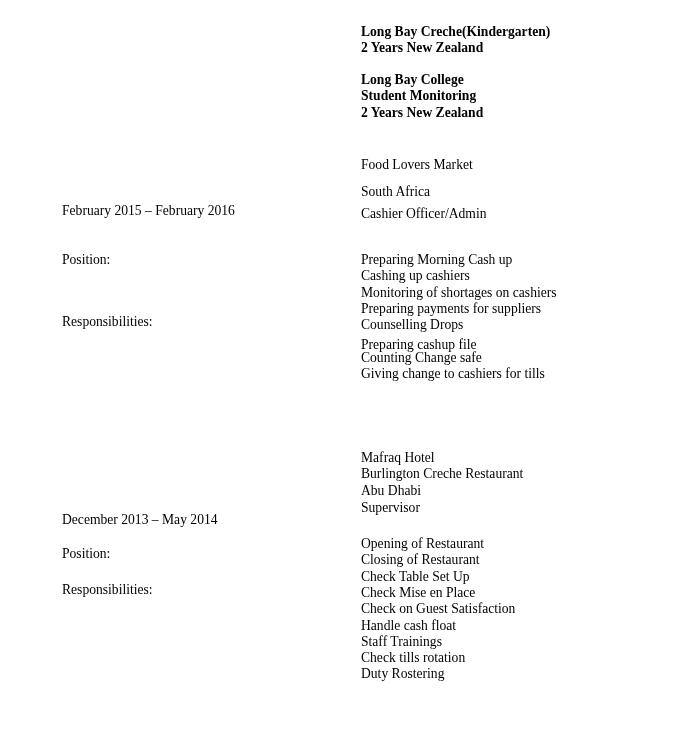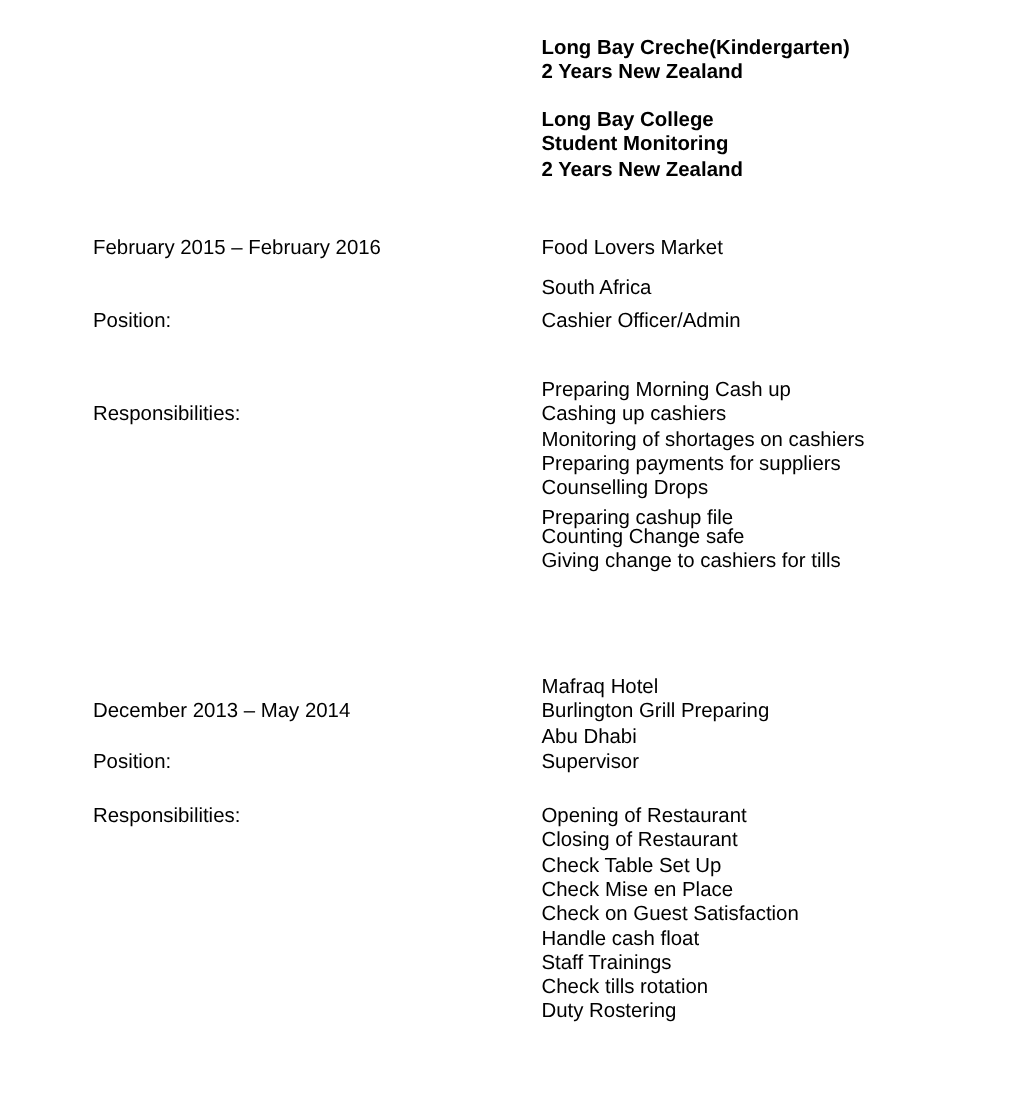--- a/index.html
+++ b/index.html
@@ -6,32 +6,32 @@
     margin: 0;
     padding: 0;
     background: #ffffff;
   }
   .page {
     position: relative;
     width: 677px;
     height: 736px;
     background: #ffffff;
     color: #000000;
-    font-family: Liberation Sans, sans-serif;
+    font-family: Liberation Serif, serif;
     font-size: 13.6px;
     line-height: 16.3px;
     overflow: hidden;
   }
   .line {
     position: absolute;
     white-space: nowrap;
     height: 16.3px;
   }
   .bold { font-weight: bold; }
-  .col-left  { left: 62px; }
+  .col-left  { left: 62px; margin-top: 46px; }
   .col-right { left: 361px; }
 </style>
 </head>
 <body>
 
 <div class="page">
 
   <div>
     <div class="line col-right bold" style="top:24px">Long Bay Creche(Kindergarten)</div>
     <div class="line col-right bold" style="top:40px">2 Years New Zealand</div>
@@ -57,21 +57,21 @@
     <div class="line col-right" style="top:300.9px">Preparing payments for suppliers</div>
     <div class="line col-right" style="top:317.2px">Counselling Drops</div>
     <div class="line col-right" style="top:337px">Preparing cashup file</div>
     <div class="line col-right" style="top:349.8px">Counting Change safe</div>
     <div class="line col-right" style="top:366.1px">Giving change to cashiers for tills</div>
   </div>
 
   <div>
     <div class="line col-right" style="top:450px">Mafraq Hotel</div>
     <div class="line col-left" style="top:466.3px">December 2013 – May 2014</div>
-    <div class="line col-right" style="top:466.3px">Burlington Grill Preparing</div>
+    <div class="line col-right" style="top:466.3px">Burlington Creche Restaurant</div>
     <div class="line col-right" style="top:482.6px">Abu Dhabi</div>
 
     <div class="line col-left" style="top:499.5px">Position:</div>
     <div class="line col-right" style="top:499.5px">Supervisor</div>
 
     <div class="line col-left" style="top:536px">Responsibilities:</div>
 
     <div class="line col-right" style="top:536px">Opening of Restaurant</div>
     <div class="line col-right" style="top:552.3px">Closing of Restaurant</div>
     <div class="line col-right" style="top:568.6px">Check Table Set Up</div>

